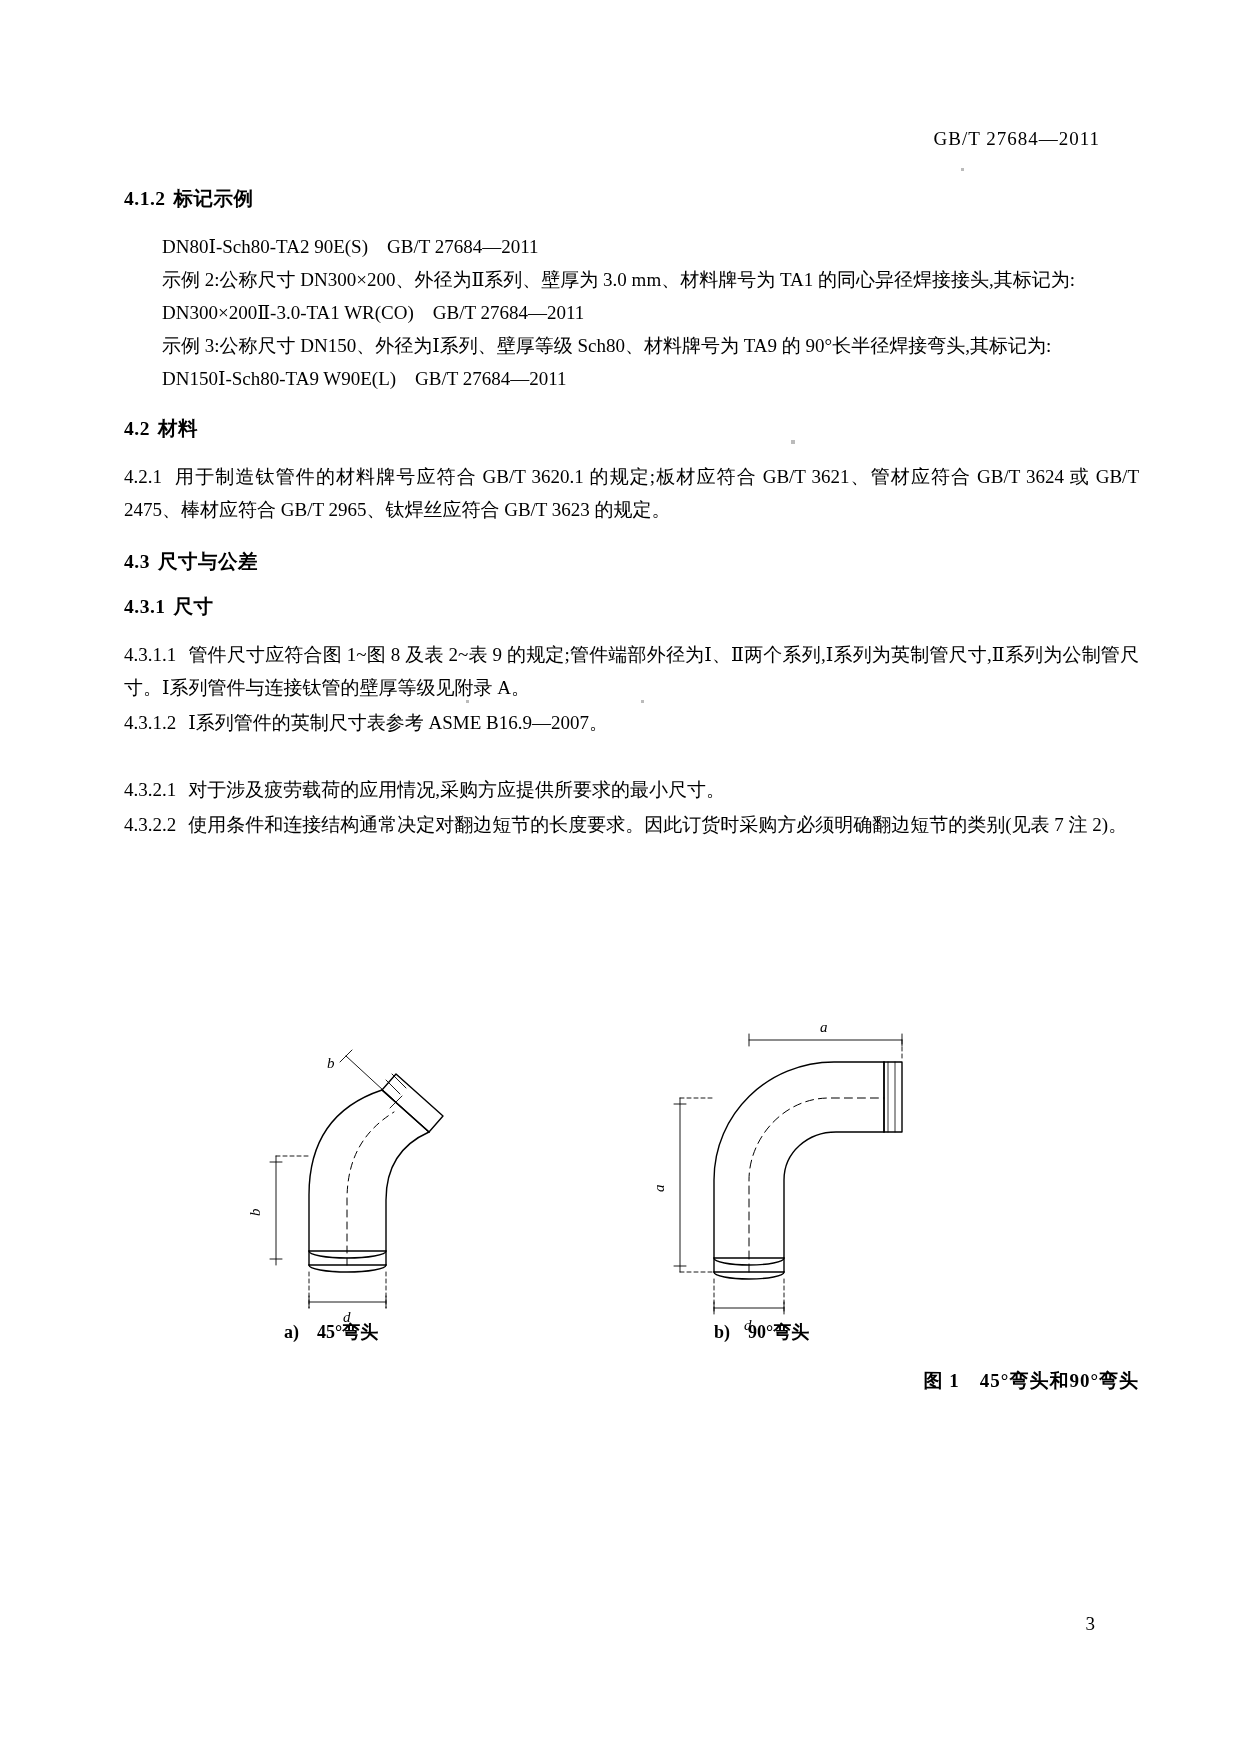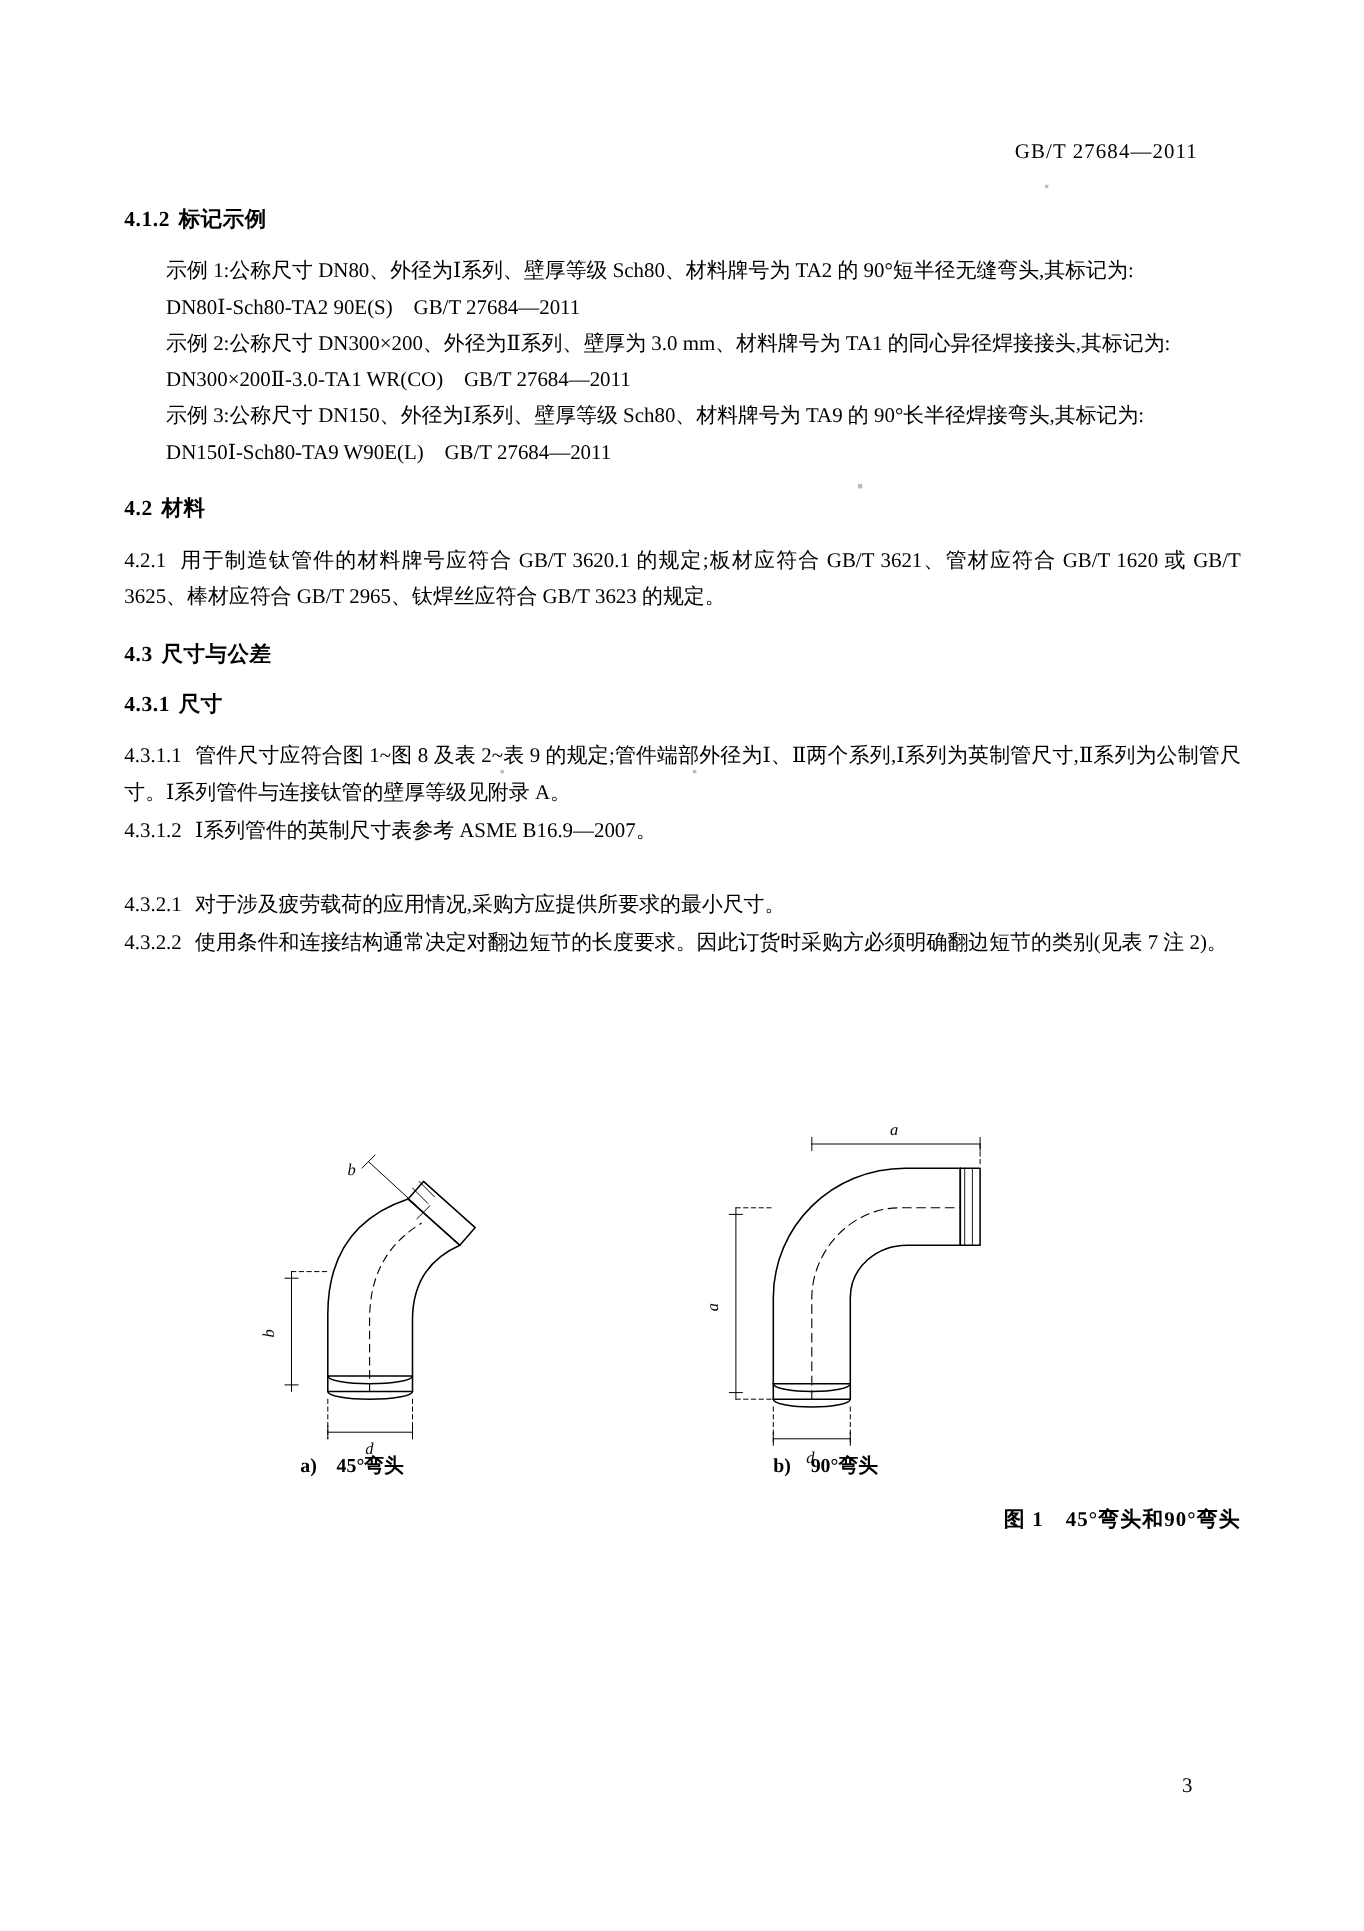--- a/index.html
+++ b/index.html
@@ -9,21 +9,21 @@
   }
   body {
     width: 1240px;
     height: 1755px;
     position: relative;
     font-family: "Liberation Serif", "DejaVu Serif", serif;
     color: #000000;
   }
   .page {
     position: absolute;
-    left: 0; top: 0;
+    left: 11px; top: 0;
     width: 1204px;
     height: 1755px;
     overflow: hidden;
   }
   .header {
     position: absolute;
     top: 128px;
     right: 115px;
     font-size: 19px;
     letter-spacing: 1px;
@@ -102,38 +102,37 @@
 
   <div class="content">
 
     <div class="h-sec">
       <span class="num">4.1.2</span><span>标记示例</span>
     </div>
 
     <div class="gap-sm"></div>
 
     <div class="block-indent">
-      <p class="example-line">示例 1:公称尺寸 DN80、外径为Ⅰ系列、壁厚等级 Sch80、材料牌号为 TA2 的 90°短半径无缝弯头,其标记为:</p>
       <p class="example-line">DN80Ⅰ-Sch80-TA2 90E(S)　GB/T 27684—2011</p>
       <p class="example-line">示例 2:公称尺寸 DN300×200、外径为Ⅱ系列、壁厚为 3.0 mm、材料牌号为 TA1 的同心异径焊接接头,其标记为:</p>
       <p class="example-line">DN300×200Ⅱ-3.0-TA1 WR(CO)　GB/T 27684—2011</p>
       <p class="example-line">示例 3:公称尺寸 DN150、外径为Ⅰ系列、壁厚等级 Sch80、材料牌号为 TA9 的 90°长半径焊接弯头,其标记为:</p>
       <p class="example-line">DN150Ⅰ-Sch80-TA9 W90E(L)　GB/T 27684—2011</p>
     </div>
 
     <div class="gap-md"></div>
 
     <div class="h-sec">
       <span class="num">4.2</span><span>材料</span>
     </div>
 
     <div class="gap-sm"></div>
 
     <p class="para">
-      <span class="numlabel">4.2.1</span><span>用于制造钛管件的材料牌号应符合 GB/T 3620.1 的规定;板材应符合 GB/T 3621、管材应符合 GB/T 1620 或 GB/T 3625、棒材应符合 GB/T 2965、钛焊丝应符合 GB/T 3623 的规定。</span>
+      <span class="numlabel">4.2.1</span><span>用于制造钛管件的材料牌号应符合 GB/T 3620.1 的规定;板材应符合 GB/T 3621、管材应符合 GB/T 3624 或 GB/T 2475、棒材应符合 GB/T 2965、钛焊丝应符合 GB/T 3623 的规定。</span>
     </p>
 
     <div class="gap-md"></div>
 
     <div class="h-sec">
       <span class="num">4.3</span><span>尺寸与公差</span>
     </div>
 
     <div class="gap-sm"></div>
 

